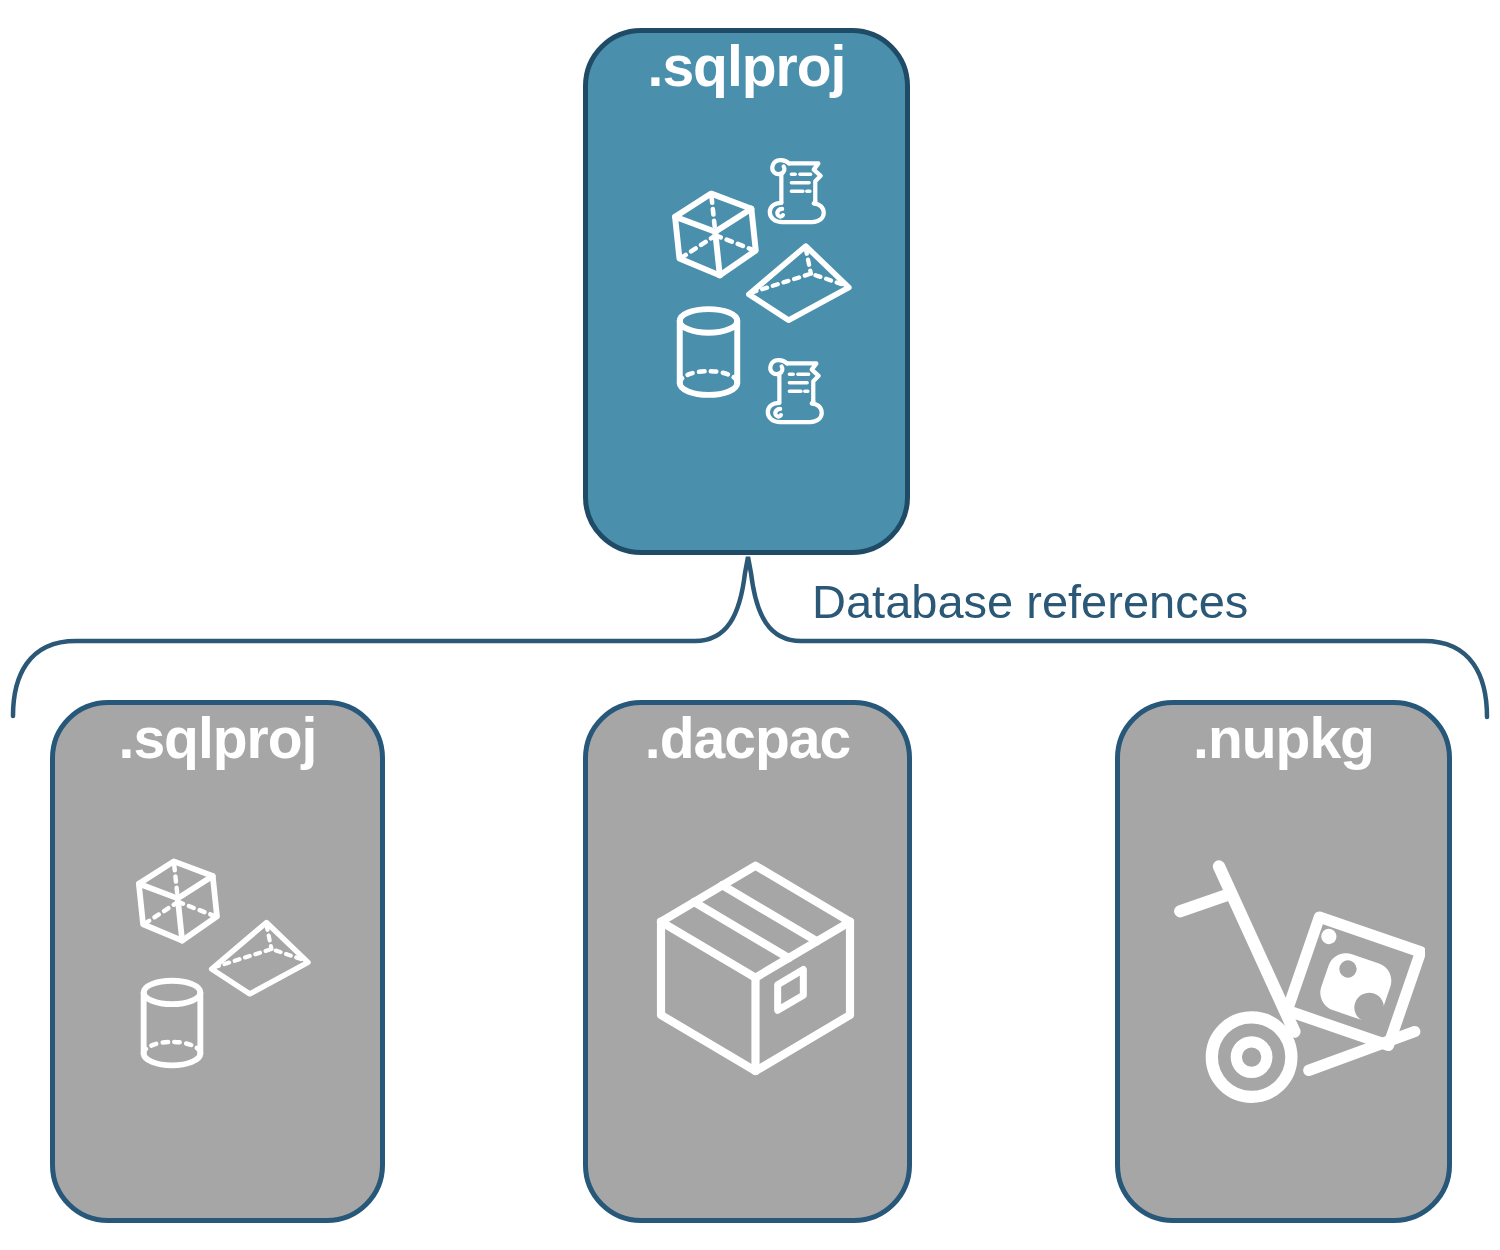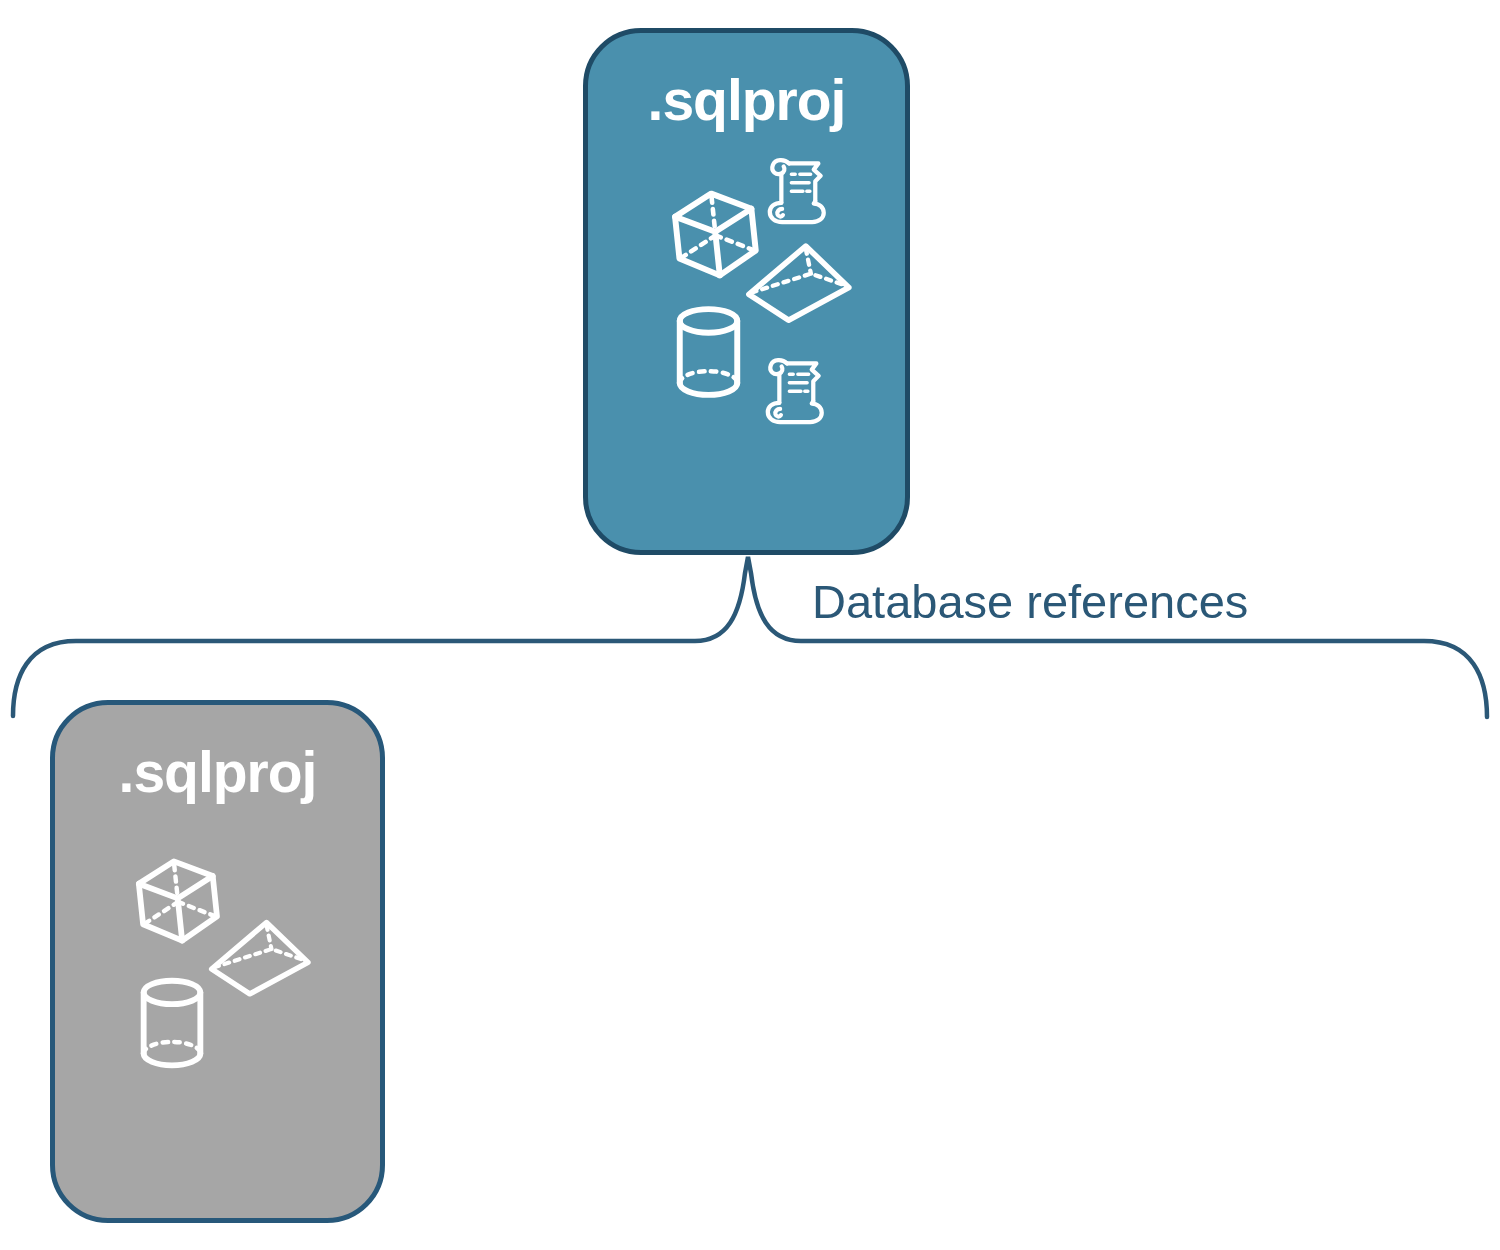--- a/index.html
+++ b/index.html
@@ -18,21 +18,20 @@
   .node.teal{
     background:#4A90AD;
     border:5px solid #1F4B66;
   }
   .node.gray{
     background:#A6A6A6;
     border:5px solid #27587A;
   }
   .node-title{
     width:100%;
-    padding-top:34px;
     text-align:center;
     font-weight:bold;
     font-size:57px;
     letter-spacing:-1px;
     color:#ffffff;
   }
   .icon{
     position:absolute;
   }
   .brace-svg{
@@ -136,15 +135,48 @@
     <svg class="icon" style="left:81px;top:272px;width:72px;height:92px;" viewBox="0 0 80 102">
       <g fill="none" stroke="#fff" stroke-width="6.5" stroke-linecap="round">
         <ellipse cx="40" cy="17" rx="31.5" ry="13"></ellipse>
         <path d="M8.5,17 L8.5,85 M71.5,17 L71.5,85"></path>
         <path d="M8.5,85 A31.5,13 0 0 0 71.5,85"></path>
         <path d="M8.5,85 A31.5,13 0 0 1 71.5,85" stroke-dasharray="6 7" stroke-width="5"></path>
       </g>
     </svg>
   </div>
 
+  <div class="node gray" style="left:583px;top:700px;width:329px;height:523px;">
+    <div class="node-title">.dacpac</div>
 
+    <svg class="icon" style="left:45px;top:135px;width:245px;height:245px;" viewBox="0 0 210 210">
+      <g fill="none" stroke="#fff" stroke-width="7" stroke-linejoin="round" stroke-linecap="round">
+        <path d="M105,22 L186,70 L105,118 L24,70 Z"></path>
+        <path d="M76.6,38.8 L157.6,86.8 M52.4,53.2 L133.4,101.2"></path>
+        <path d="M24,70 L24,150 L105,198 L186,150 L186,70"></path>
+        <path d="M105,118 L105,198"></path>
+        <path d="M124,124 L146,111 L146,133 L124,146 Z" stroke-width="6"></path>
+      </g>
+    </svg>
+  </div>
+
+  <div class="node gray" style="left:1115px;top:700px;width:337px;height:523px;">
+    <div class="node-title">.nupkg</div>
+
+    <svg class="icon" style="left:50px;top:143px;width:255px;height:255px;" viewBox="0 0 250 250">
+      <g fill="none" stroke="#fff" stroke-width="12" stroke-linecap="round">
+        <path d="M48,18 L122,180"></path>
+        <path d="M10,62 L56,46"></path>
+        <circle cx="80" cy="205" r="39"></circle>
+        <circle cx="80" cy="205" r="15" stroke-width="11"></circle>
+        <path d="M136,218 L240,180" stroke-width="11"></path>
+      </g>
+      <g transform="rotate(19 180 130)">
+        <rect x="128" y="82" width="105" height="97" fill="none" stroke="#fff" stroke-width="11" stroke-linejoin="round"></rect>
+        <rect x="152" y="106" width="64" height="58" rx="18" fill="#fff"></rect>
+        <circle cx="171" cy="121" r="8.5" fill="#A6A6A6"></circle>
+        <circle cx="203" cy="150" r="14.5" fill="#A6A6A6"></circle>
+        <circle cx="143" cy="97" r="7.5" fill="#fff"></circle>
+      </g>
+    </svg>
+  </div>
 
 </div>
 
 </body></html>

